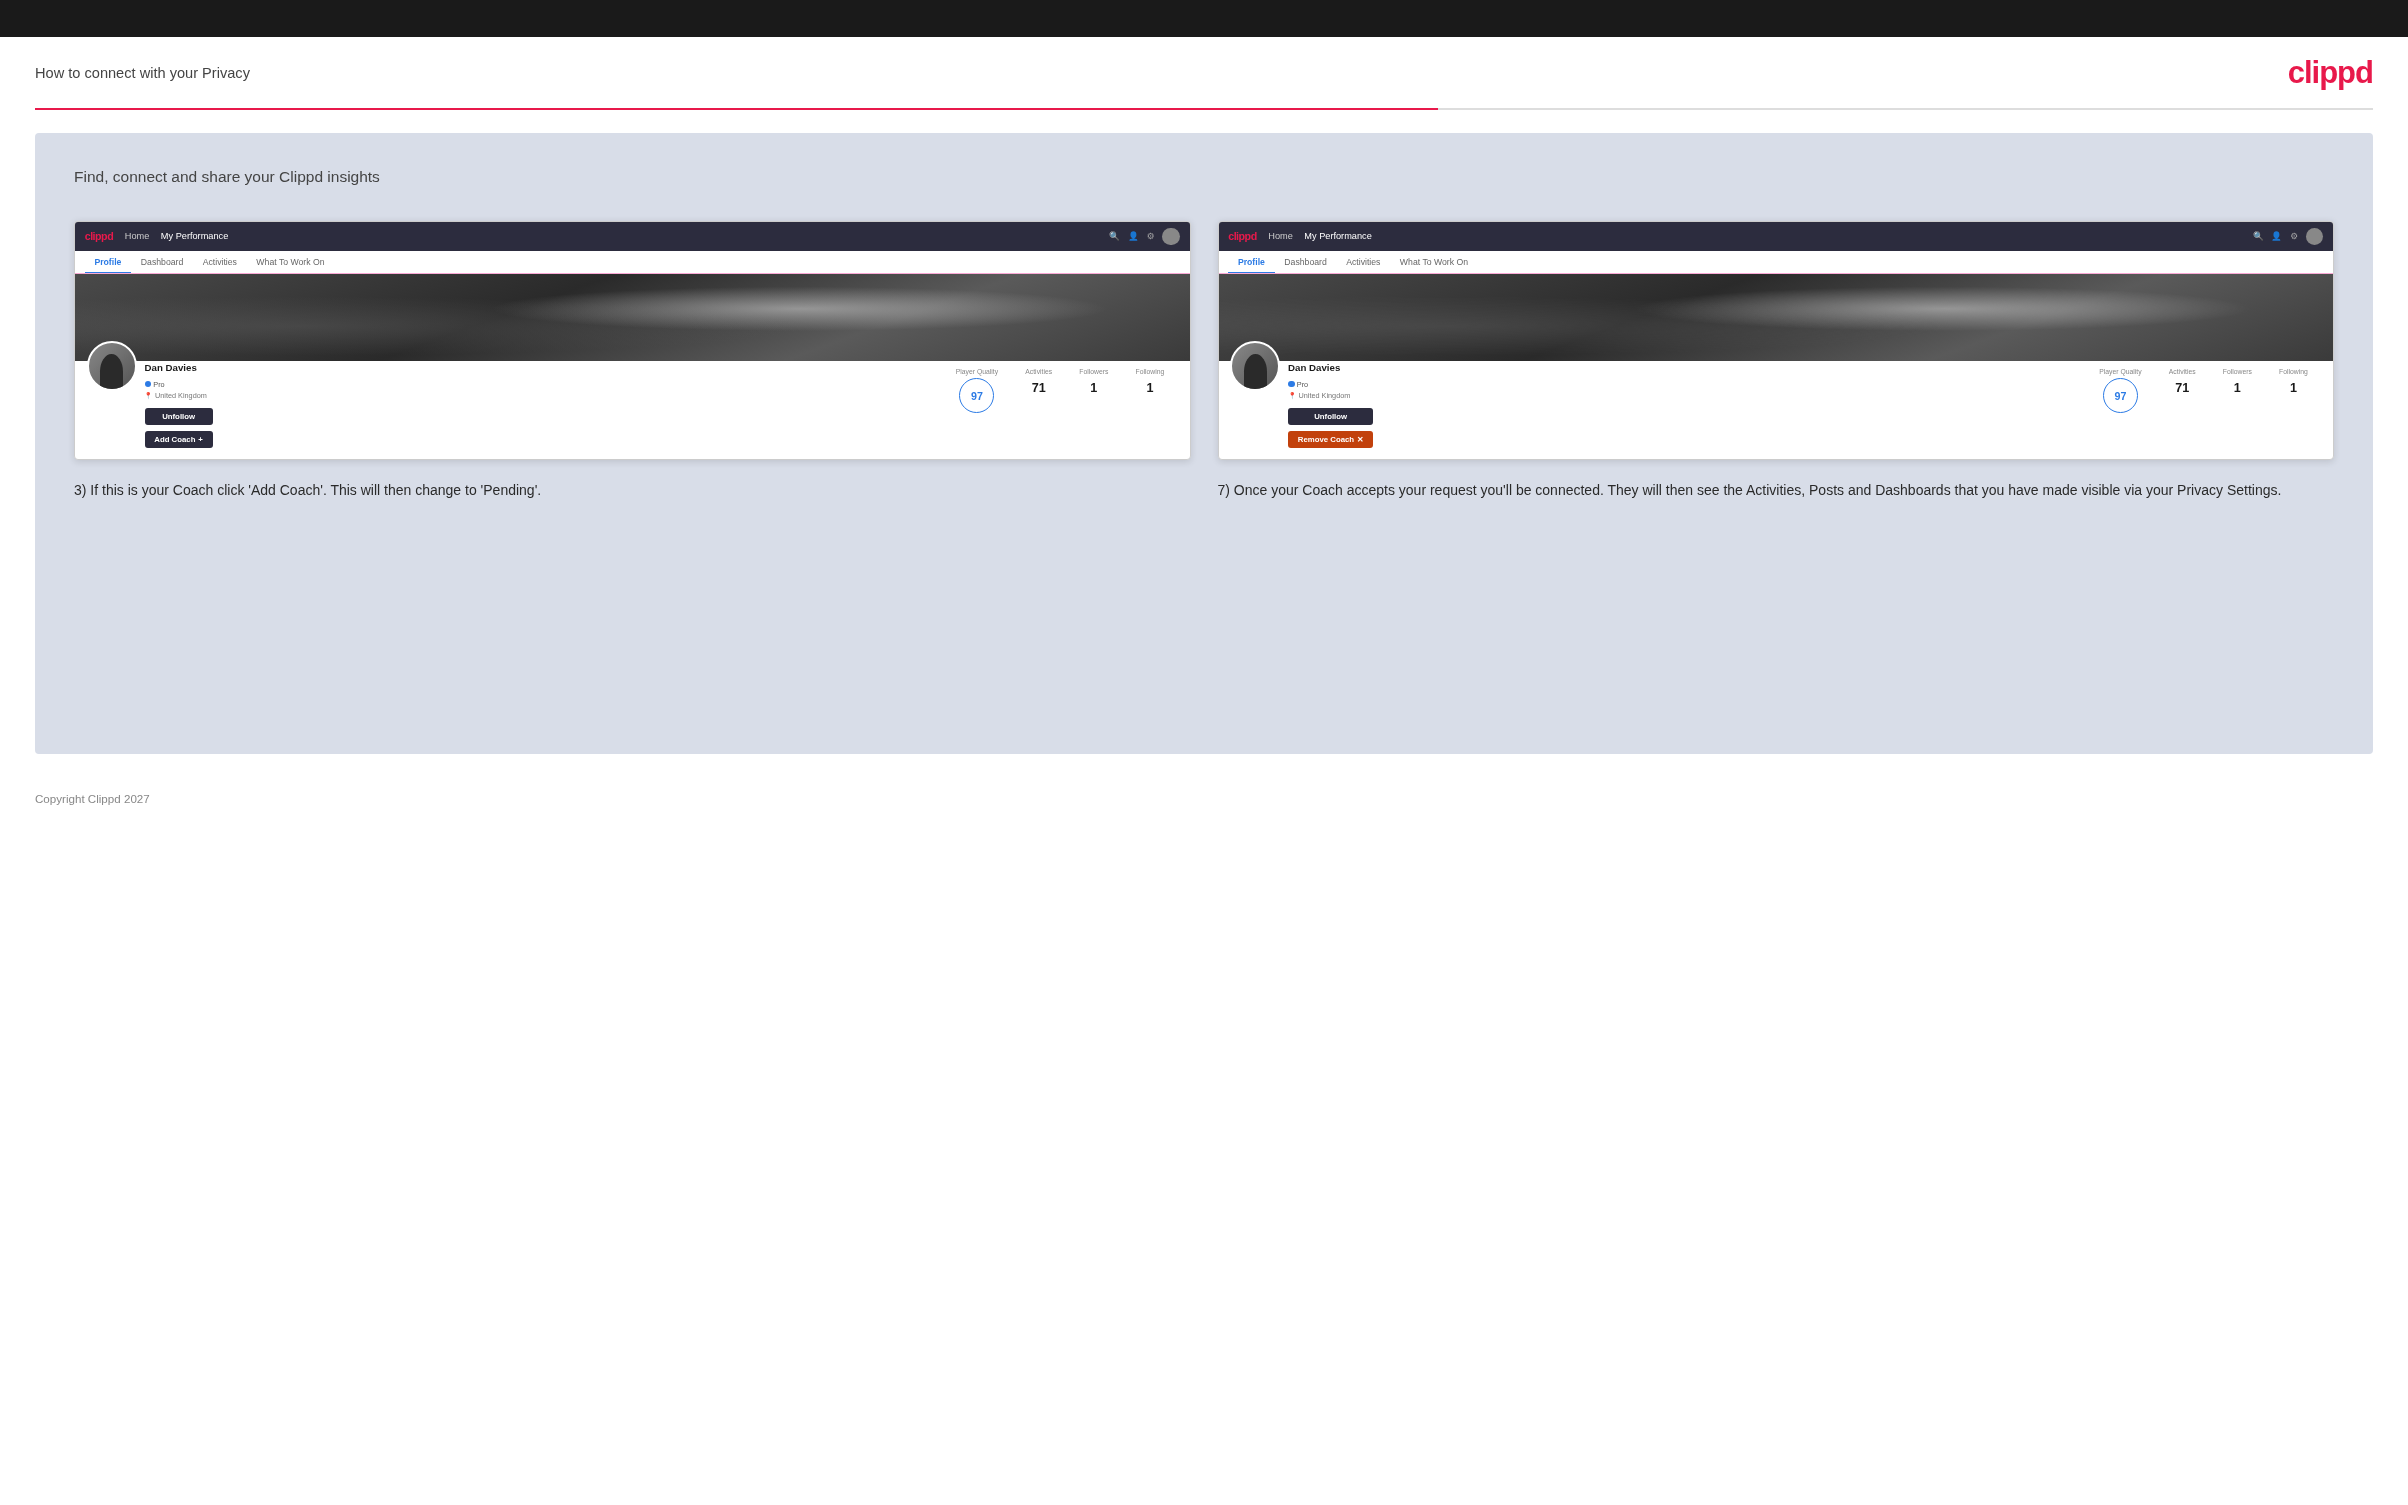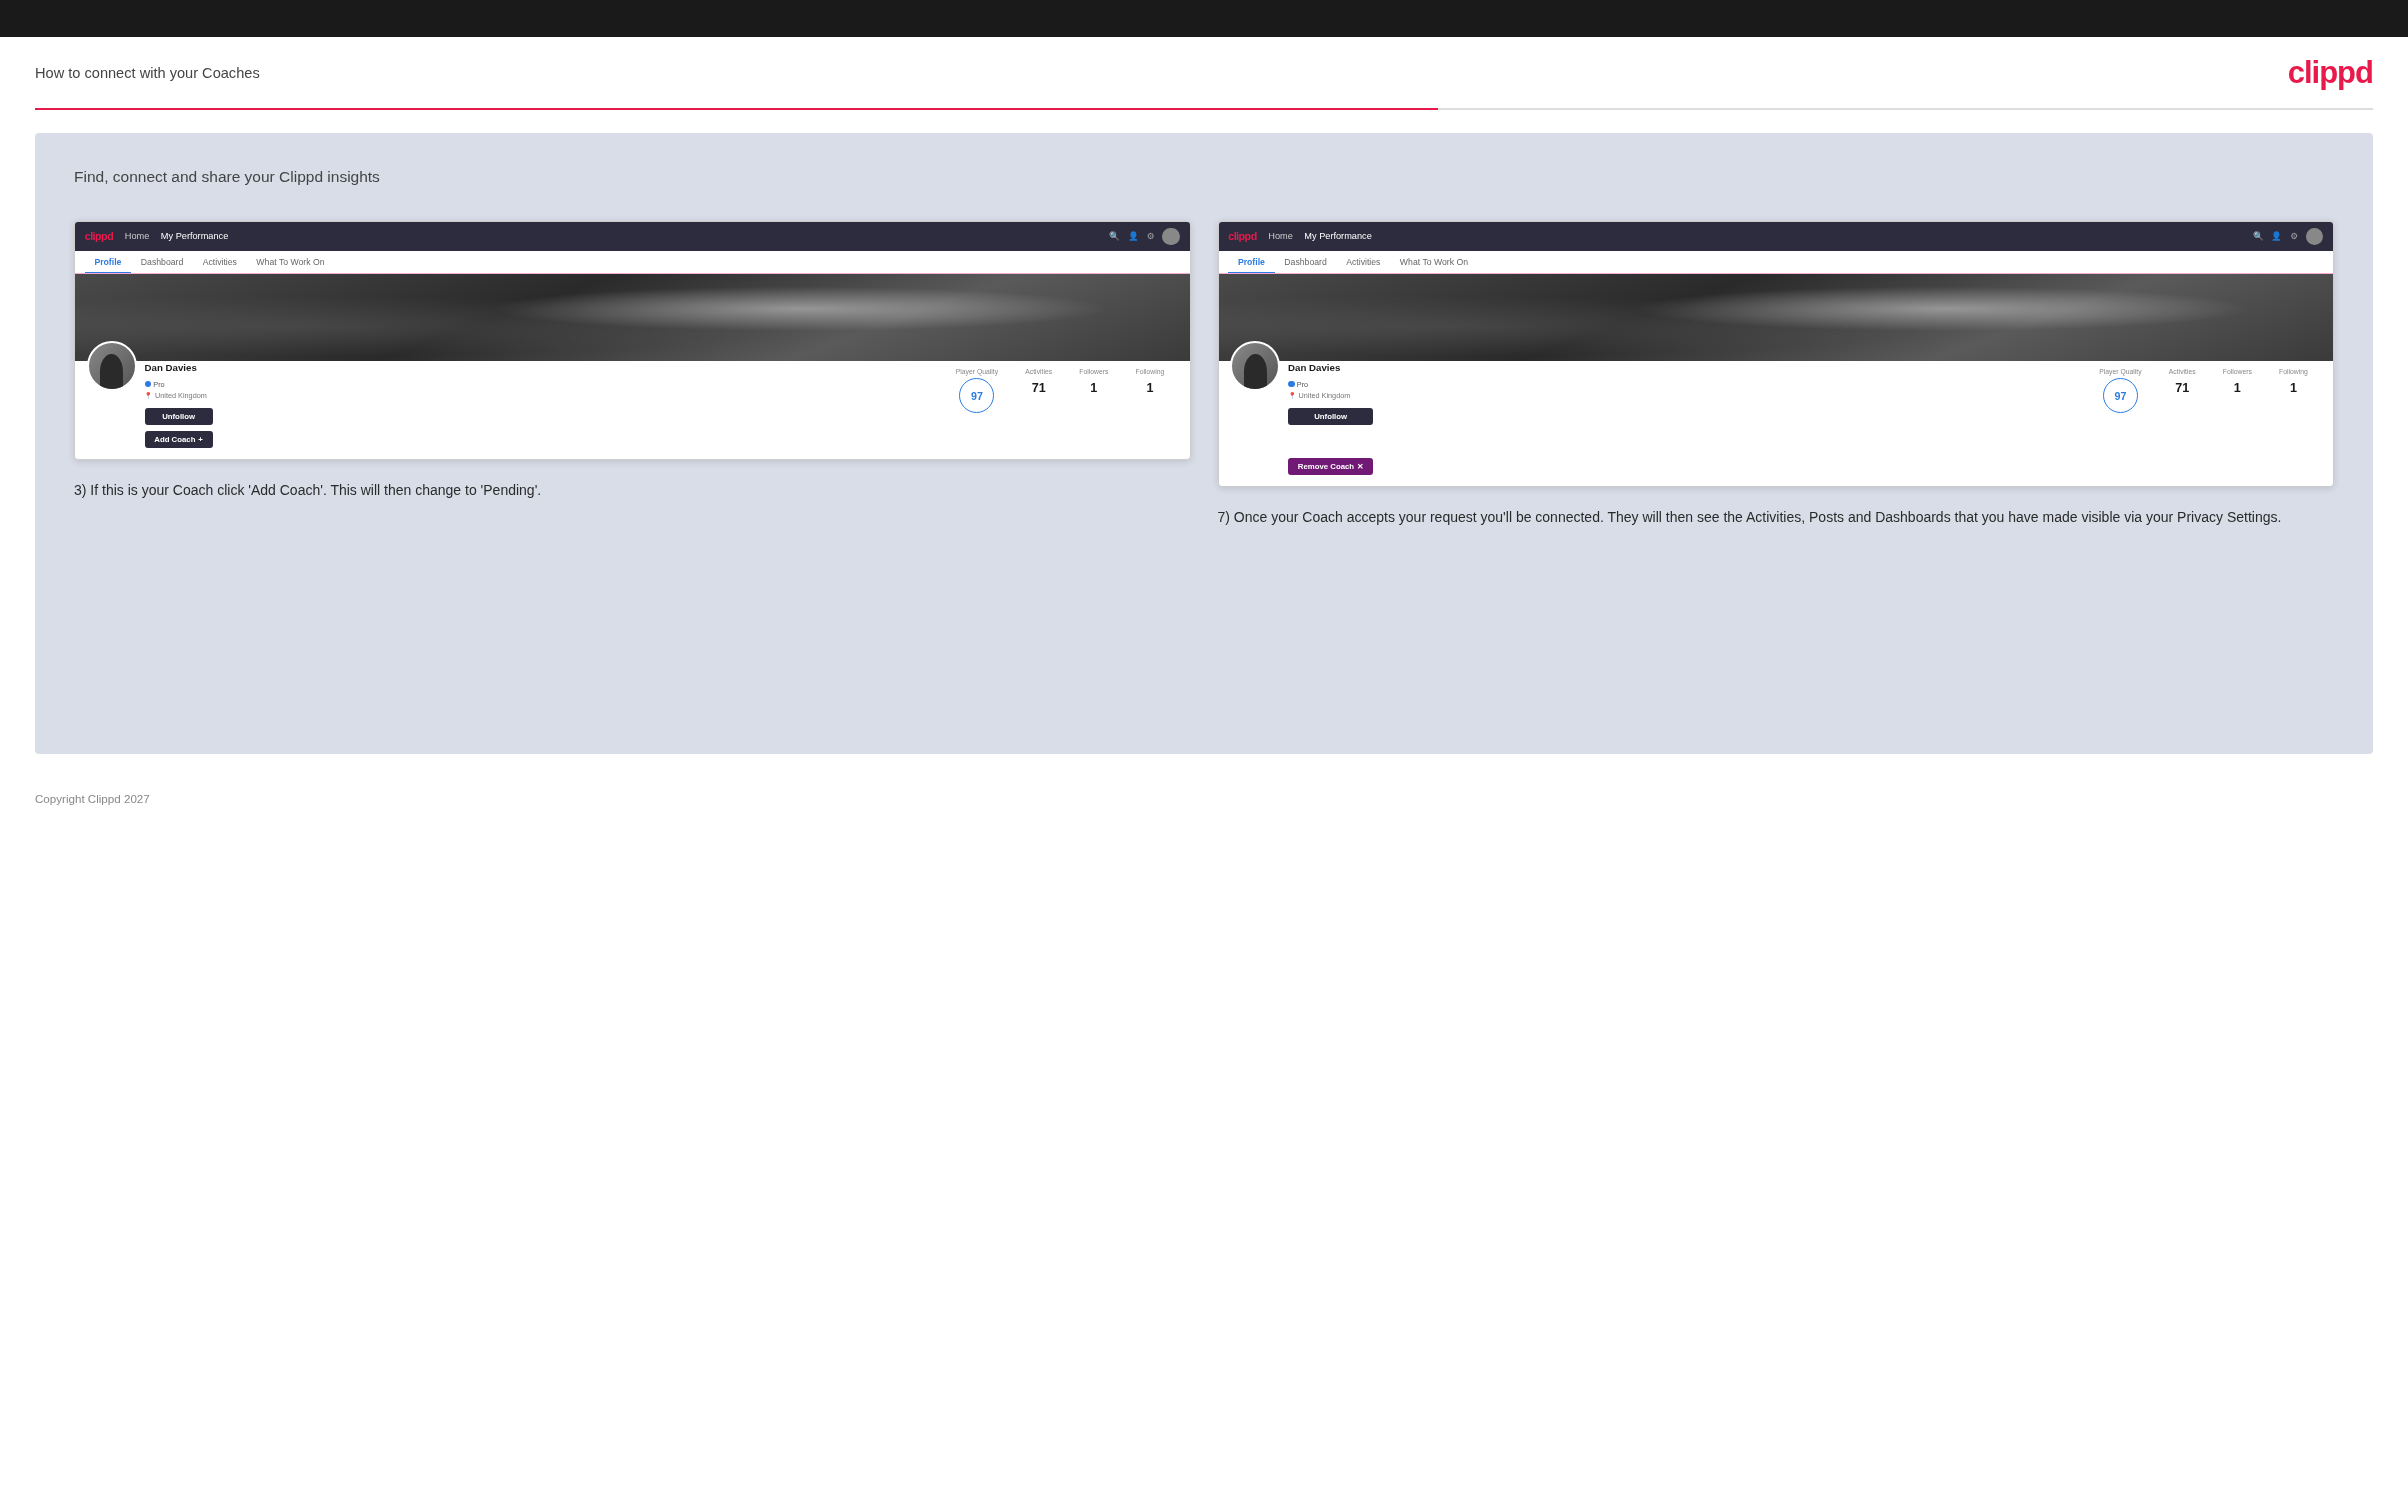--- a/index.html
+++ b/index.html
@@ -283,26 +283,25 @@
       color: #fff;
     }
     .mockup-btn-outline {
       background: #2c2c3e;
       color: #fff;
       display: flex;
       align-items: center;
       gap: 2.9px;
     }
     .mockup-btn-remove {
-      background: #701a75;
+      background: #c2410c;
       color: #fff;
       display: flex;
       align-items: center;
       gap: 2.9px;
-      margin-top: 27px;
     }
 
     
     .description-text {
       font-size: 14px;
       color: #2a2a2a;
       line-height: 1.55;
     }
 
     
@@ -316,21 +315,21 @@
       font-size: 7.8px;
       font-weight: 700;
     }
   </style>
 </head>
 <body>
 
 <div class="top-bar"></div>
 
 <div class="header">
-  <span class="header-title">How to connect with your Coaches</span>
+  <span class="header-title">How to connect with your Privacy</span>
   <span class="logo-text">clippd</span>
 </div>
 
 <div class="header-divider"></div>
 
 <div class="main-content">
   <p class="page-subheading">Find, connect and share your Clippd insights</p>
 
   <div class="screenshots-row">
 

